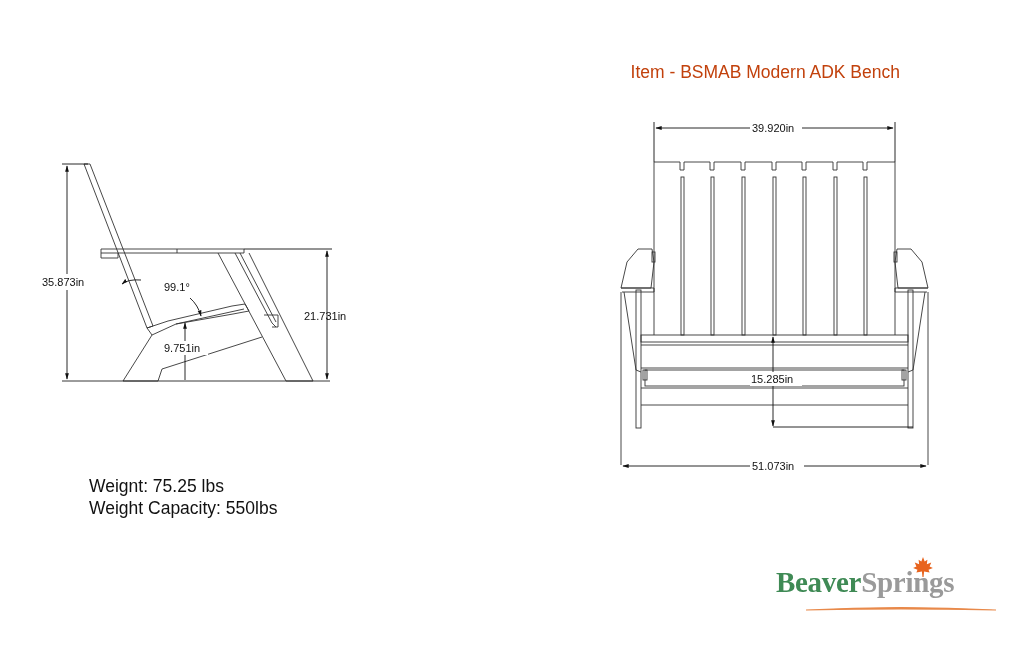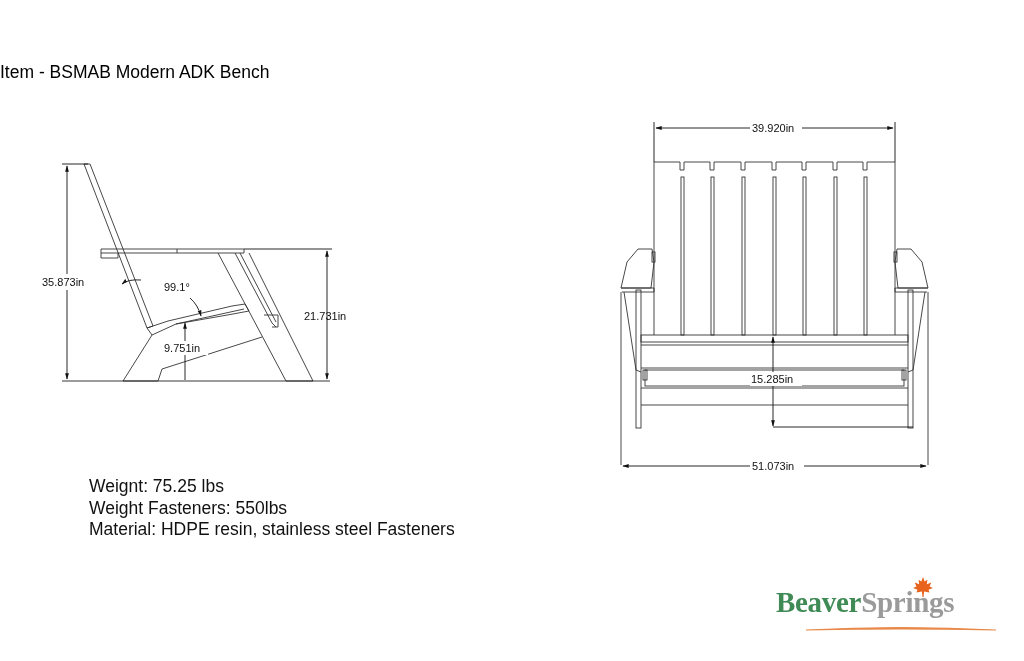--- a/index.html
+++ b/index.html
@@ -1,22 +1,22 @@
 <!DOCTYPE html>
 <html><head>
 <meta charset="utf-8">
 <style>
   html, body { margin: 0; padding: 0; background: #ffffff; }
   body { width: 1024px; height: 661px; position: relative; overflow: hidden; font-family: "Liberation Sans", sans-serif; color: #111; }
-  .title { position: absolute; left: 0; width: 900px; top: 62px; text-align: left; font-size: 17.5px; color: #000000; }
+  .title { position: absolute; left: 0; width: 900px; top: 62px; text-align: right; font-size: 17.5px; color: #c2410c; }
   svg.drawing { position: absolute; left: 0; top: 0; }
   .dim-label { font-family: "Liberation Sans", sans-serif; font-size: 11px; fill: #111; }
   .specs { position: absolute; left: 89px; top: 476px; font-size: 17.5px; line-height: 21.5px; color: #111; }
   .specs div { white-space: nowrap; }
-  .logo { position: absolute; left: 776px; top: 580px; width: 220px; height: 55px; }
+  .logo { position: absolute; left: 776px; top: 560px; width: 220px; height: 55px; }
   .logo-text { position: absolute; left: 0; top: 6px; font-family: "Liberation Serif", serif; font-size: 29px; font-weight: bold; letter-spacing: -0.3px; white-space: nowrap; }
   .logo-beaver { color: #3f8a55; }
   .logo-springs { color: #9a9a9a; }
   .logo-leaf { position: absolute; left: 136px; top: -4px; width: 22px; height: 22px; }
   .logo-swoosh { position: absolute; left: 30px; top: 44px; width: 190px; height: 10px; }
 </style>
 </head>
 <body>
 
 <div class="title">Item - BSMAB Modern ADK Bench</div>
@@ -114,22 +114,21 @@
   <rect x="750" y="121" width="52" height="14" fill="#fff"></rect>
   <text class="dim-label" x="752" y="132">39.920in</text>
   <rect x="750" y="372" width="52" height="14" fill="#fff"></rect>
   <text class="dim-label" x="751" y="383">15.285in</text>
   <rect x="750" y="459" width="54" height="14" fill="#fff"></rect>
   <text class="dim-label" x="752" y="470">51.073in</text>
 </svg>
 
 <div class="specs">
   <div>Weignt: 75.25 lbs</div>
-  <div>Weight Fasteners: 550lbs</div>
-  <div>Material: HDPE resin, stainless steel Fasteners</div>
+  <div>Weight Capacity: 550lbs</div>
 </div>
 
 <div class="logo">
   <svg class="logo-leaf" viewBox="0 0 20 20">
     <path d="M10,1 L11.5,5 L14,3.5 L13.5,7.5 L17.5,6 L16,9.5 L19,11 L15,12.5 L16,15 L11,14 L10.5,19 L9.5,19 L9,14 L4,15 L5,12.5 L1,11 L4,9.5 L2.5,6 L6.5,7.5 L6,3.5 L8.5,5 Z" fill="#e8641e"></path>
   </svg>
   <div class="logo-text"><span class="logo-beaver">Beaver</span><span class="logo-springs">Springs</span></div>
   <svg class="logo-swoosh" viewBox="0 0 190 10">
     <path d="M0,6 Q95,1 190,6 Q95,4 0,6 Z" fill="#e8894a" stroke="#e8894a" stroke-width="1.2"></path>
   </svg>

